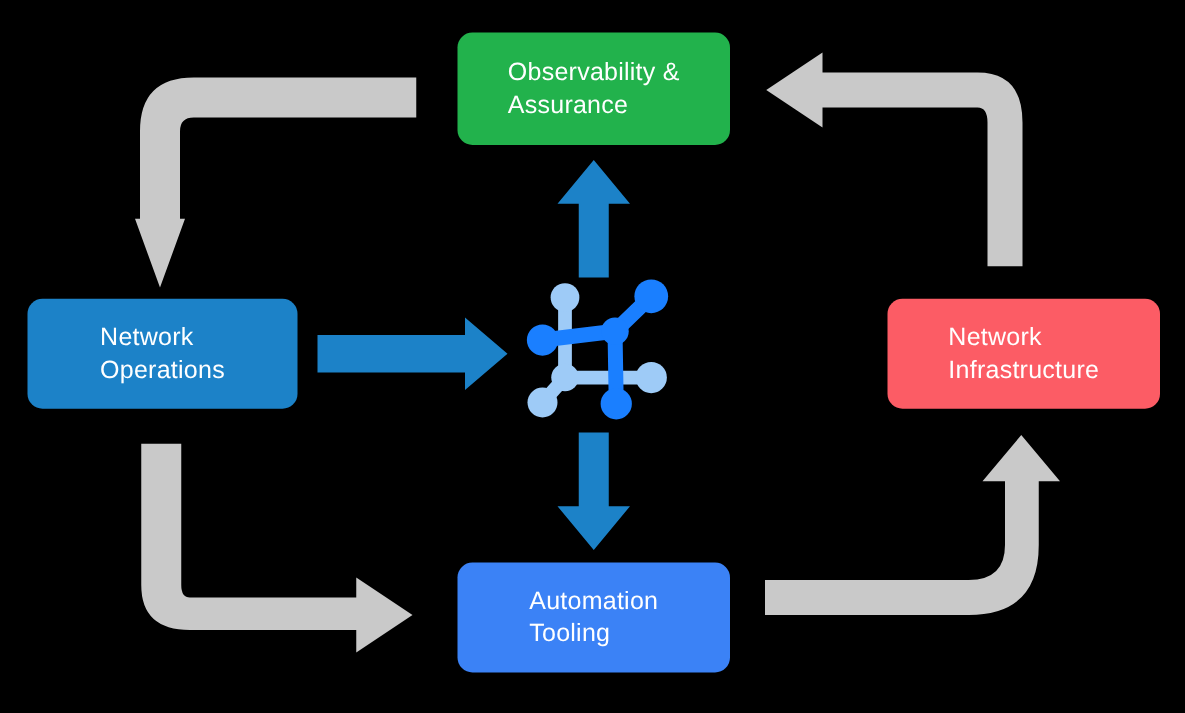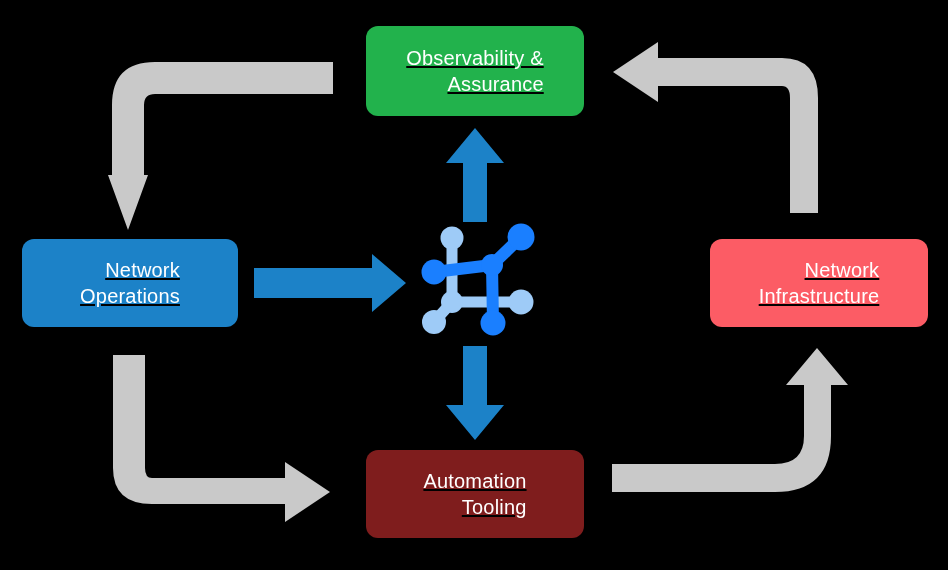--- a/index.html
+++ b/index.html
@@ -26,24 +26,23 @@
     top: 0;
     width: 948px;
     height: 570px;
   }
   .node-box {
     position: absolute;
     border-radius: 12px;
     display: flex;
     align-items: center;
     justify-content: center;
-    text-align: right;
+    text-align: left;
     box-sizing: border-box;
     padding: 6px 10px;
-    text-decoration: underline;
   }
   .node-label {
     color: #ffffff;
     font-size: 20px;
     line-height: 1.30;
     font-weight: 400;
     letter-spacing: 0.2px;
     white-space: pre-line;
   }
   #box-observability {
@@ -133,18 +132,18 @@
   <div class="node-box" id="box-network-operations" style="background:#1c82c8;">
     <span class="node-label">Network
 Operations</span>
   </div>
 
   <div class="node-box" id="box-network-infrastructure" style="background:#fc5c65;">
     <span class="node-label">Network
 Infrastructure</span>
   </div>
 
-  <div class="node-box" id="box-automation-tooling" style="background:#7f1d1d;">
+  <div class="node-box" id="box-automation-tooling" style="background:#3b82f6;">
     <span class="node-label">Automation
 Tooling</span>
   </div>
 
 </div>
 
 </body></html>

